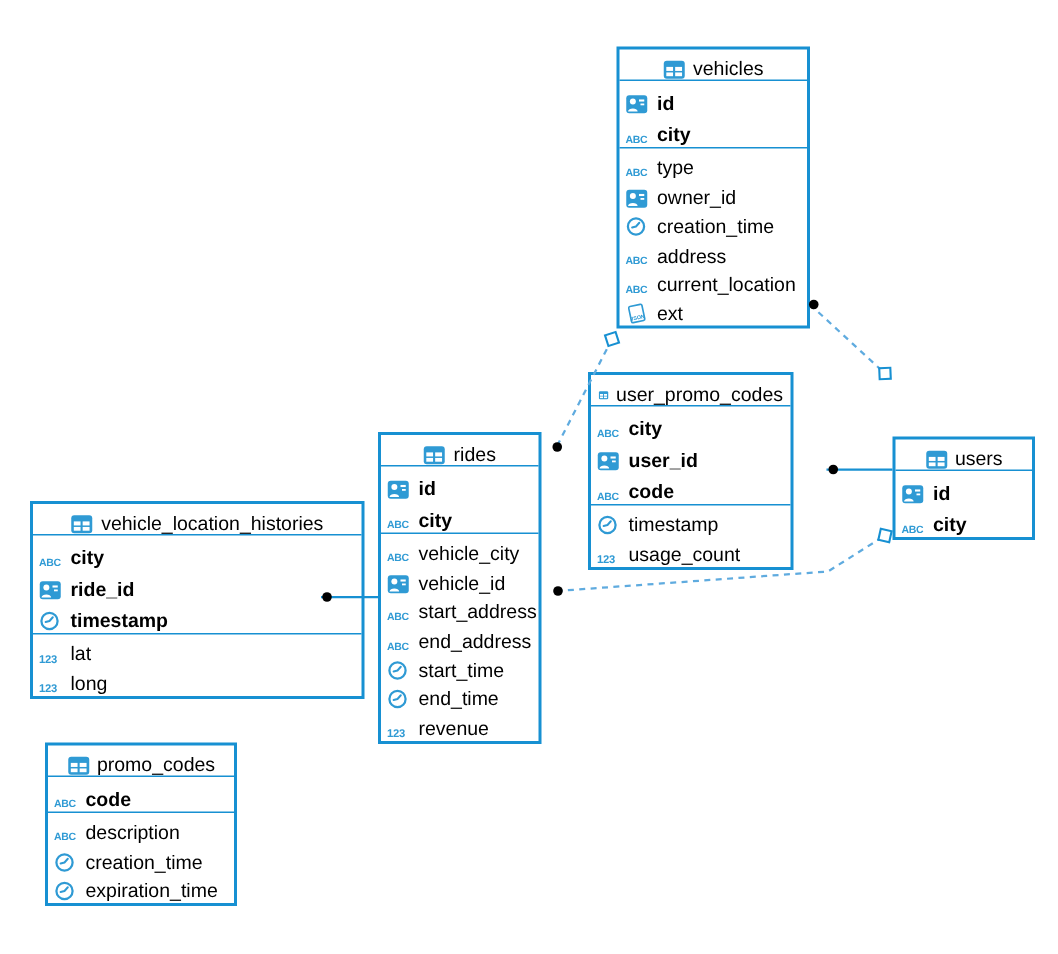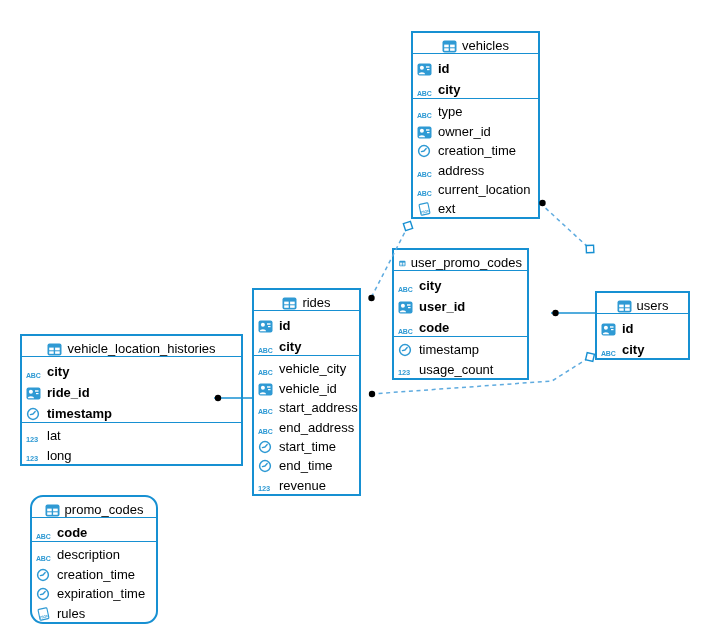--- a/index.html
+++ b/index.html
@@ -343,21 +343,21 @@
           <span class="collabel">lat</span>
         </div>
         <div class="tbl-row">
           <span class="iconslot">
             <span class="txticon num">123</span>
           </span>
           <span class="collabel">long</span>
         </div>
       </div>
     </div>
-    <div class="tbl" style="left: 30px; top: 495px; width: 128px; border-radius: 13px;">
+    <div class="tbl" style="left: 30px; top: 495px; width: 128px;">
       <div class="tbl-header">
         <svg width="15" height="13" viewBox="0 0 15 13">
           <rect x="0.5" y="0.5" width="14" height="12" rx="2" fill="#2f9ad4"></rect>
           <rect x="2.2" y="4.6" width="4.5" height="2.7" fill="#fff"></rect>
           <rect x="8.1" y="4.6" width="4.6" height="2.7" fill="#fff"></rect>
           <rect x="2.2" y="8.3" width="4.5" height="2.5" fill="#fff"></rect>
           <rect x="8.1" y="8.3" width="4.6" height="2.5" fill="#fff"></rect>
         </svg>
         <span class="tbl-title">promo_codes</span>
       </div>
@@ -386,31 +386,20 @@
           <span class="collabel">creation_time</span>
         </div>
         <div class="tbl-row">
           <span class="iconslot">
             <svg width="14" height="14" viewBox="0 0 14 14">
               <circle cx="7" cy="7" r="5.4" fill="#fff" stroke="#2f9ad4" stroke-width="1.5"></circle>
               <path d="M7,7 L9.2,4.5 M7,7 L4.4,7.7" stroke="#2f9ad4" stroke-width="1.3" stroke-linecap="round" fill="none"></path>
             </svg>
           </span>
           <span class="collabel">expiration_time</span>
-        </div>
-        <div class="tbl-row">
-          <span class="iconslot">
-            <svg width="15" height="14" viewBox="0 0 15 14">
-              <g transform="rotate(-12 7.5 7)">
-                <rect x="3" y="1.5" width="9" height="11" rx="1" fill="#fff" stroke="#2f9ad4" stroke-width="1.1"></rect>
-                <text x="7.5" y="11" text-anchor="middle" font-size="3.6" font-weight="bold" fill="#2f9ad4" font-family="Liberation Sans, sans-serif">JSON</text>
-              </g>
-            </svg>
-          </span>
-          <span class="collabel">rules</span>
         </div>
       </div>
     </div>
     <svg width="705" height="636" class="rel-layer">
       <polyline points="408,226 371,298" fill="none" stroke="#5fabdf" stroke-width="1.5" stroke-dasharray="4 3.6"></polyline>
       <circle cx="371.5" cy="298" r="3.2" fill="#000000"></circle>
       <rect x="404.3" y="222.3" width="7.4" height="7.4" fill="#fff" stroke="#1790d2" stroke-width="1.4" transform="rotate(162.19812794850912 408 226)"></rect>
       <polyline points="540,203 590,249" fill="none" stroke="#5fabdf" stroke-width="1.5" stroke-dasharray="4 3.6"></polyline>
       <circle cx="542.5" cy="203" r="3.2" fill="#000000"></circle>
       <rect x="586.3" y="245.3" width="7.4" height="7.4" fill="#fff" stroke="#1790d2" stroke-width="1.4" transform="rotate(-92.38594403038883 590 249)"></rect>

